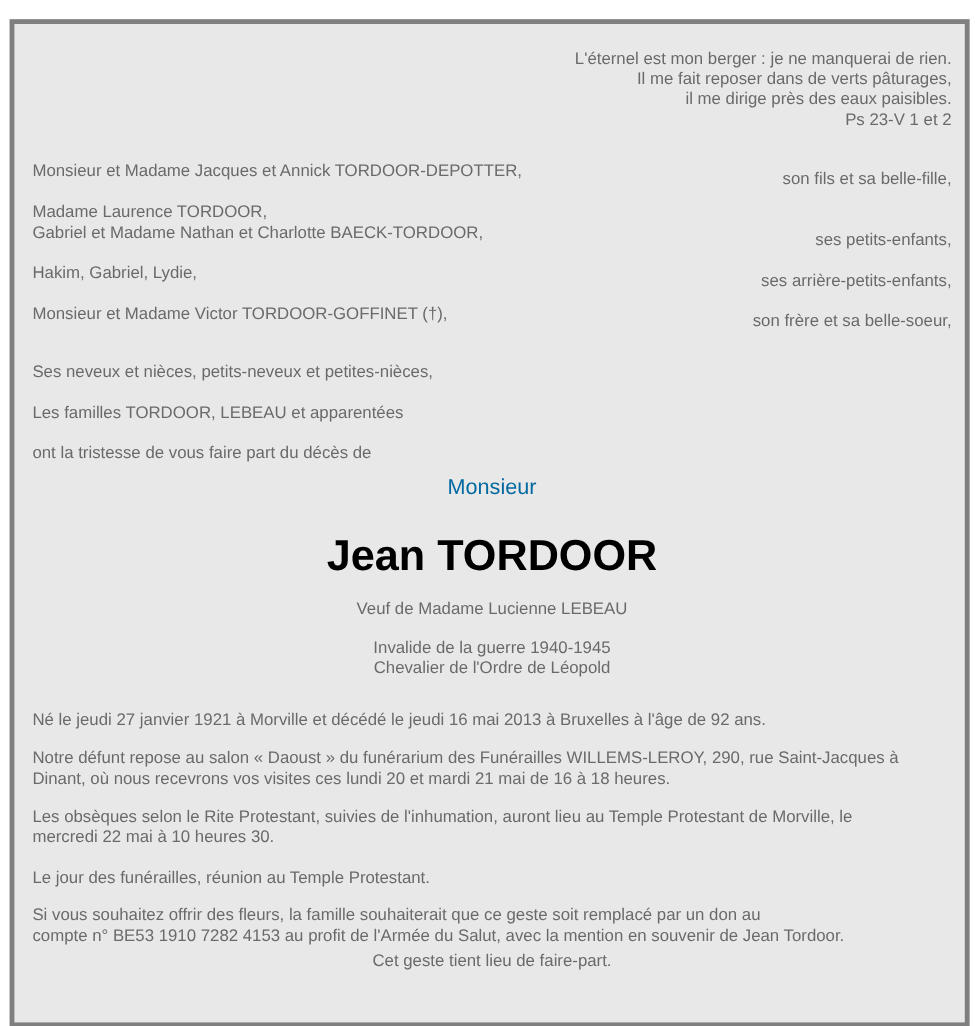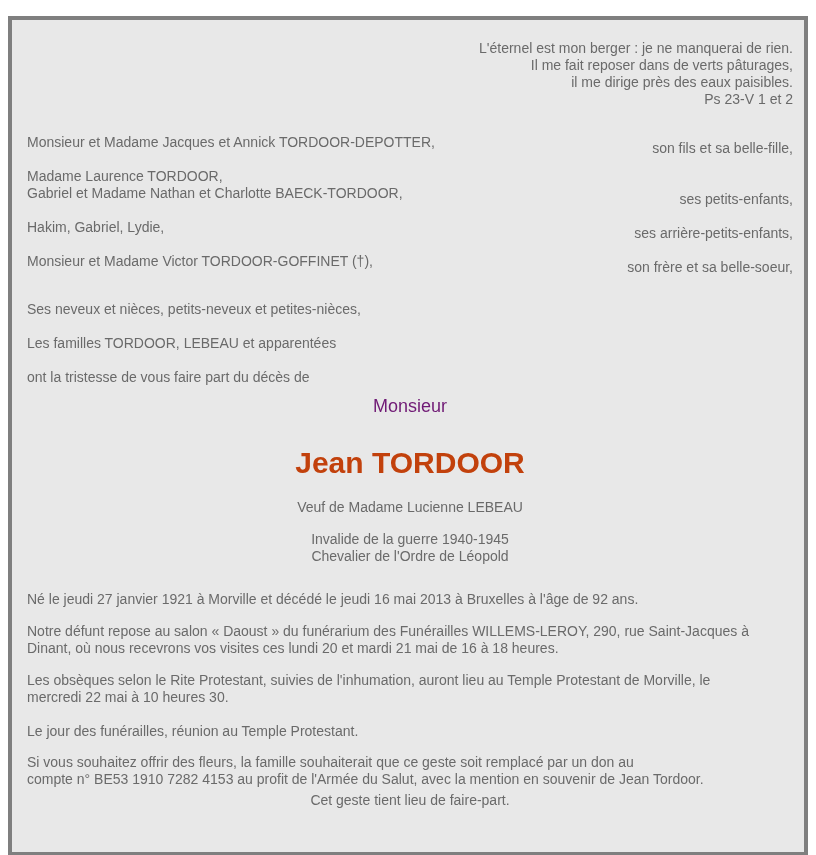--- a/index.html
+++ b/index.html
@@ -13,22 +13,22 @@
     }
     .content {
       position: absolute; left: 15px; right: 11px; top: 0; bottom: 0;
       font-family: "Liberation Sans", sans-serif;
       font-size: 14px; line-height: 17px; color: #6a6a6a;
     }
     .abs { position: absolute; left: 0; right: 0; white-space: nowrap; }
     .r { text-align: right; }
     .c { text-align: center; }
     .l { text-align: left; margin-top: 11px; }
-    .title-sm { font-size: 18px; line-height: 22px; color: #701a75; }
-    .title-lg { font-size: 30px; line-height: 36px; font-weight: bold; color: #c2410c; }
+    .title-sm { font-size: 18px; line-height: 22px; color: #0369a1; }
+    .title-lg { font-size: 36px; line-height: 36px; font-weight: bold; color: #000000; }
   </style>
 </head>
 <body>
 
 <div class="frame">
   <div class="content">
 
     <div>
       <div class="abs r" style="top:20px">L'éternel est mon berger : je ne manquerai de rien.</div>
       <div class="abs r" style="top:37px">Il me fait reposer dans de verts pâturages,</div>

